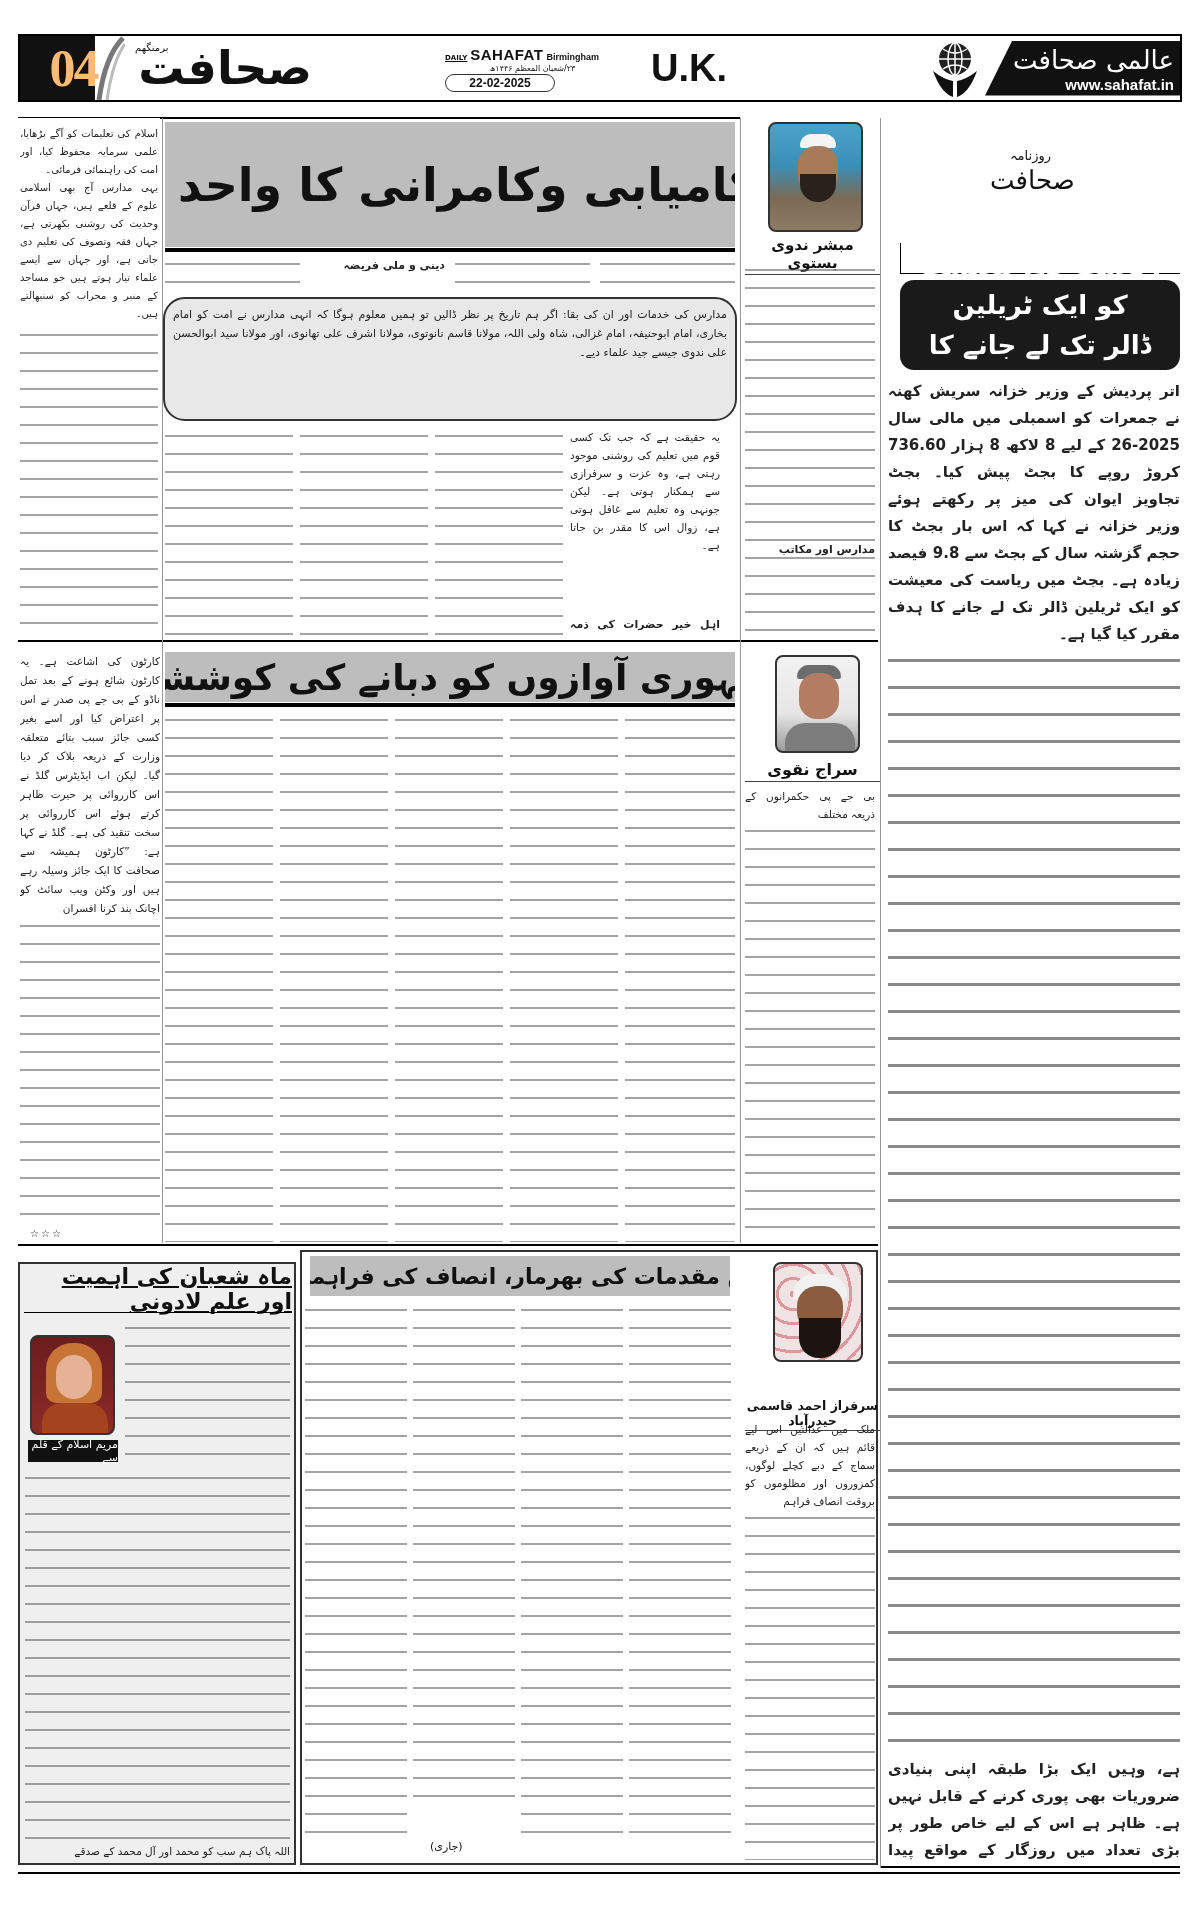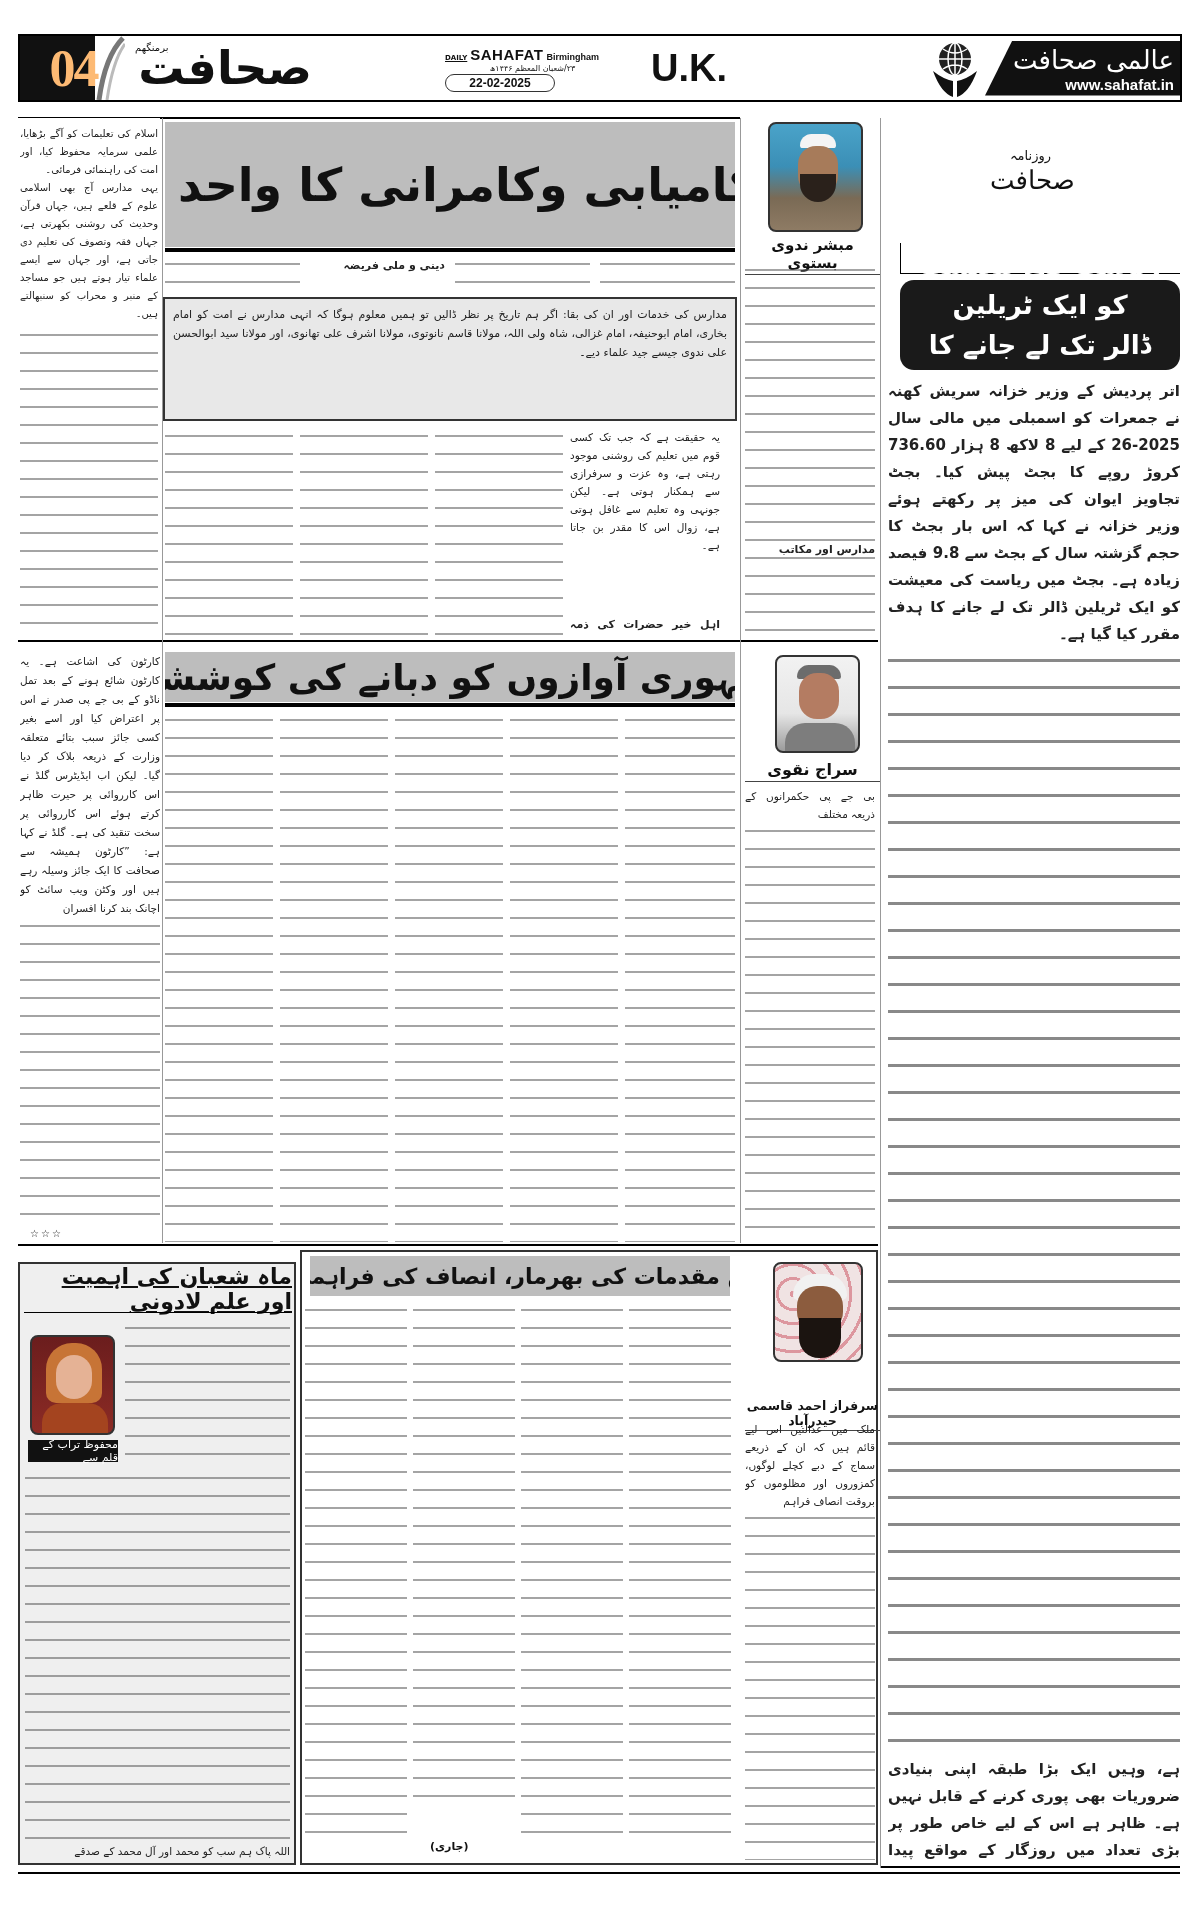--- a/index.html
+++ b/index.html
@@ -117,21 +117,21 @@
   <div class="col" style="left:310px;top:256px;width:135px;height:40px;">
     <div class="rtl-text"><span class="sub-head">دینی و ملی فریضہ</span></div>
   </div>
   <div class="col" style="left:455px;top:256px;width:135px;height:40px;">
       <div class="lines"></div>
     </div>
   <div class="col" style="left:600px;top:256px;width:135px;height:40px;">
       <div class="lines"></div>
     </div>
 
-  <div class="boxed" style="left:163px;top:297px;width:574px;height:124px;background:#e8e8e8;padding:6px 8px;">
+  <div class="boxed" style="left:163px;top:297px;width:574px;height:124px;background:#e8e8e8;padding:6px 8px;border-radius:22px;">
     <div class="rtl-text" style="font-size:11px;line-height:19px;">مدارس کی خدمات اور ان کی بقا: اگر ہم تاریخ پر نظر ڈالیں تو ہمیں معلوم ہوگا کہ انہی مدارس نے امت کو امام بخاری، امام ابوحنیفہ، امام غزالی، شاہ ولی اللہ، مولانا قاسم نانوتوی، مولانا اشرف علی تھانوی، اور مولانا سید ابوالحسن علی ندوی جیسے جید علماء دیے۔</div>
   </div>
 
   <div class="col" style="left:165px;top:428px;width:128px;height:210px;">
       <div class="lines"></div>
     </div>
   <div class="col" style="left:300px;top:428px;width:128px;height:210px;">
       <div class="lines"></div>
     </div>
   <div class="col" style="left:435px;top:428px;width:128px;height:210px;">
@@ -239,21 +239,21 @@
     </div>
   <div class="col" style="left:413px;top:1302px;width:102px;height:500px;">
       <div class="lines"></div>
     </div>
   <div class="col" style="left:521px;top:1302px;width:102px;height:540px;">
       <div class="lines"></div>
     </div>
   <div class="col" style="left:629px;top:1302px;width:102px;height:540px;">
       <div class="lines"></div>
     </div>
-  <div style="position:absolute;left:430px;top:1840px;font-size:11px;font-weight:bold;direction:rtl;">(جاری)</div>
+  <div style="position:absolute;left:430px;top:1840px;font-size:11px;font-weight:normal;direction:rtl;">(جاری)</div>
 
   <div class="photo" style="left:773px;top:1262px;width:90px;height:100px;background:#f0e3e3;">
     <div style="position:absolute;left:0;top:0;width:90px;height:100px;background:repeating-radial-gradient(circle at 20% 30%, #c94a5a 0 3px, transparent 3px 14px);opacity:0.5;"></div>
     <div style="position:absolute;left:18px;top:10px;width:54px;height:26px;background:#f1f1f1;border-radius:26px 26px 6px 6px;"></div>
     <div style="position:absolute;left:22px;top:22px;width:46px;height:46px;background:#8c5c3e;border-radius:20px;"></div>
     <div style="position:absolute;left:24px;top:54px;width:42px;height:40px;background:#1b1410;border-radius:0 0 20px 20px;"></div>
   </div>
   <div class="byline" style="left:745px;top:1398px;width:135px;font-size:12.5px;border-bottom:1px solid #444;padding-bottom:2px;">سرفراز احمد قاسمی حیدرآباد</div>
   <div class="col" style="left:745px;top:1420px;width:130px;height:440px;">
     <div class="rtl-text">ملک میں عدالتیں اس لیے قائم ہیں کہ ان کے ذریعے سماج کے دبے کچلے لوگوں، کمزوروں اور مظلوموں کو بروقت انصاف فراہم</div>
@@ -262,21 +262,21 @@
 
   <div class="boxed" style="left:18px;top:1262px;width:278px;height:603px;background:#efefef;"></div>
   <div style="position:absolute;left:22px;top:1266px;width:270px;height:45px;display:flex;align-items:center;justify-content:center;direction:rtl;font-size:22px;font-weight:bold;text-decoration:underline;">ماہ شعبان کی اہمیت اور علم لادونی</div>
   <div class="rule" style="left:24px;top:1312px;width:266px;height:1px;"></div>
 
   <div class="photo" style="left:30px;top:1335px;width:85px;height:100px;background:linear-gradient(180deg,#6b1d1d 0%,#8c2b25 100%);">
     <div style="position:absolute;left:14px;top:6px;width:56px;height:60px;background:#c77436;border-radius:26px 26px 10px 10px;"></div>
     <div style="position:absolute;left:24px;top:18px;width:36px;height:44px;background:#e5b295;border-radius:18px;"></div>
     <div style="position:absolute;left:10px;top:66px;width:66px;height:34px;background:#a4441f;border-radius:20px 20px 0 0;"></div>
   </div>
-  <div style="position:absolute;left:28px;top:1440px;width:90px;height:22px;background:#111;color:#fff;font-size:11px;display:flex;align-items:center;justify-content:center;direction:rtl;">محفوظ تراب کے قلم سے</div>
+  <div style="position:absolute;left:28px;top:1440px;width:90px;height:22px;background:#111;color:#fff;font-size:11px;display:flex;align-items:center;justify-content:center;direction:rtl;">مریم اسلام کے قلم سے</div>
 
   <div class="col" style="left:125px;top:1320px;width:165px;height:145px;">
       <div class="lines"></div>
     </div>
   <div class="col" style="left:25px;top:1470px;width:265px;height:370px;">
       <div class="lines"></div>
     </div>
   <div class="col" style="left:25px;top:1842px;width:265px;height:20px;">
     <div class="rtl-text">اللہ پاک ہم سب کو محمد اور آل محمد کے صدقے</div>
   </div>

